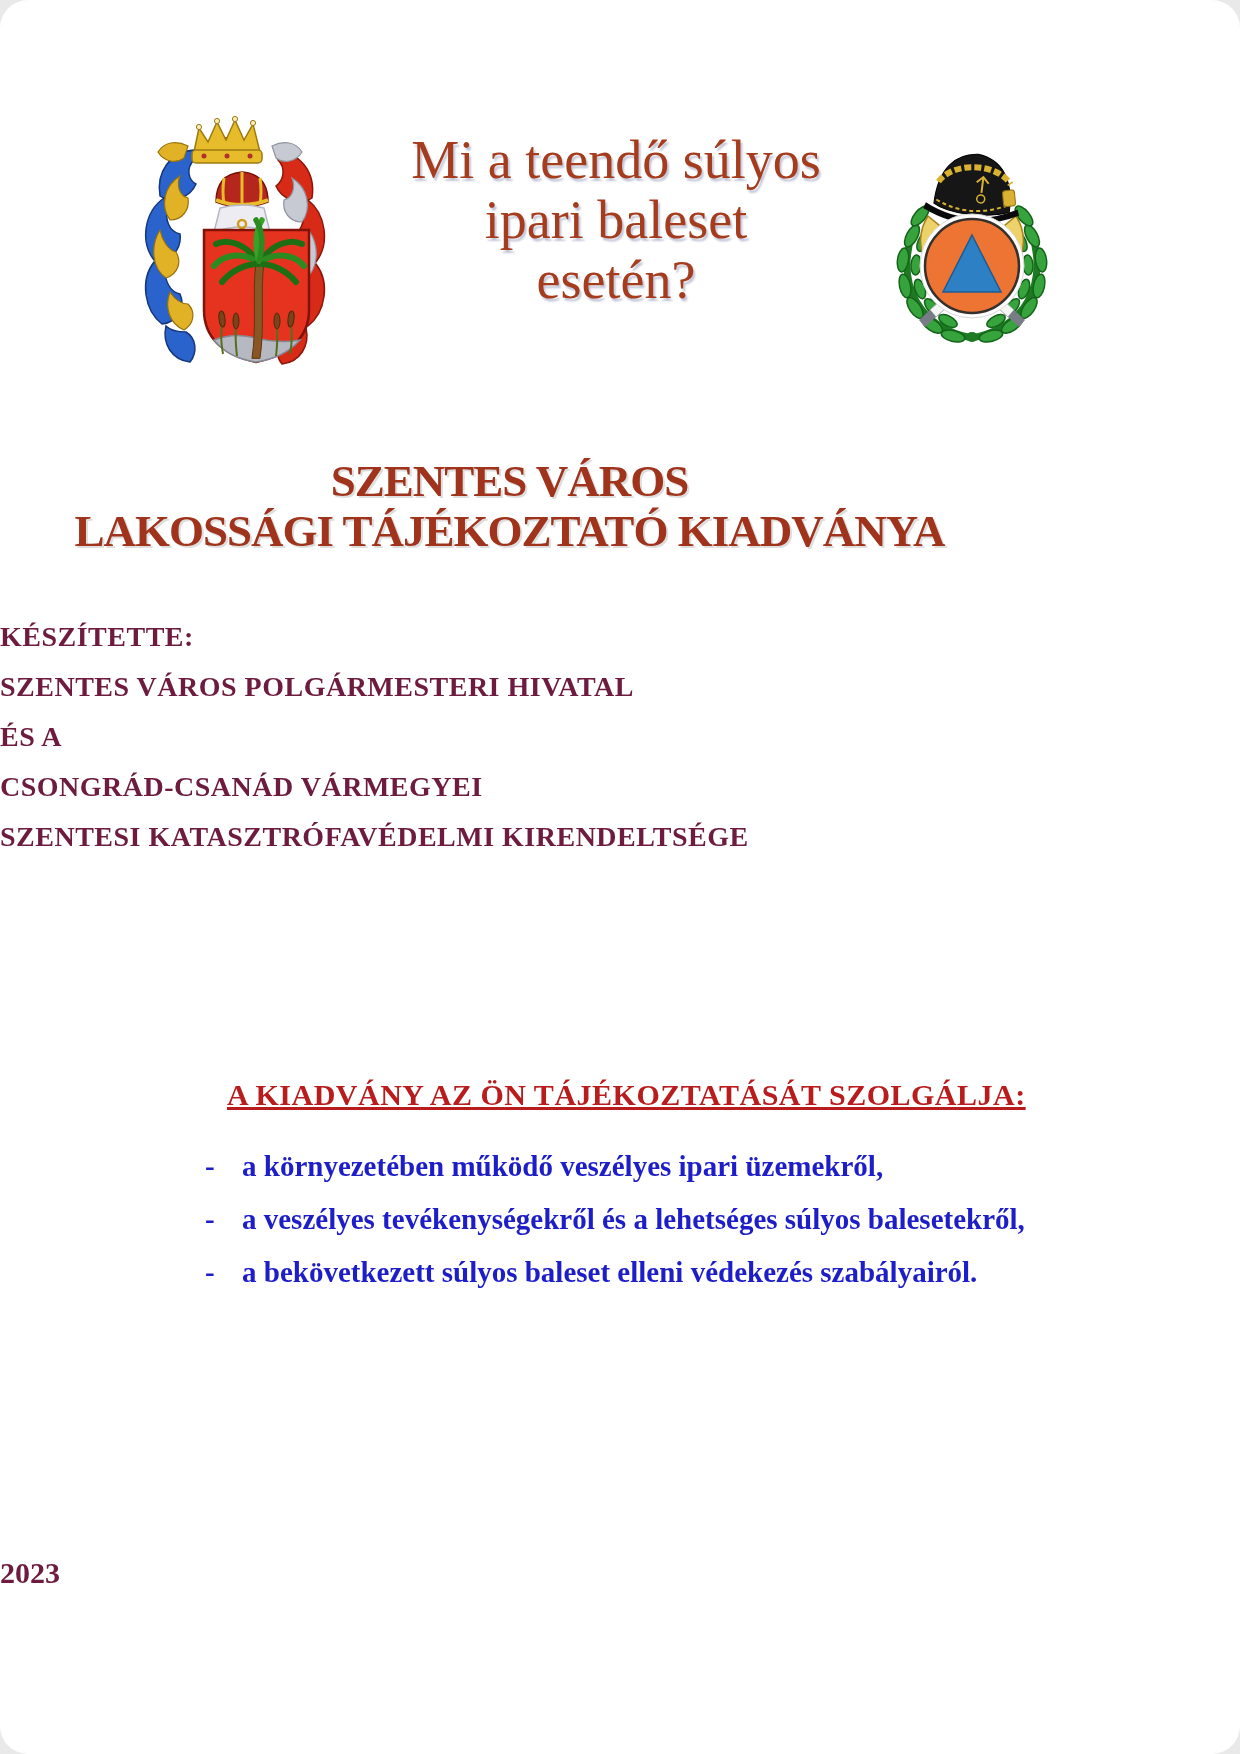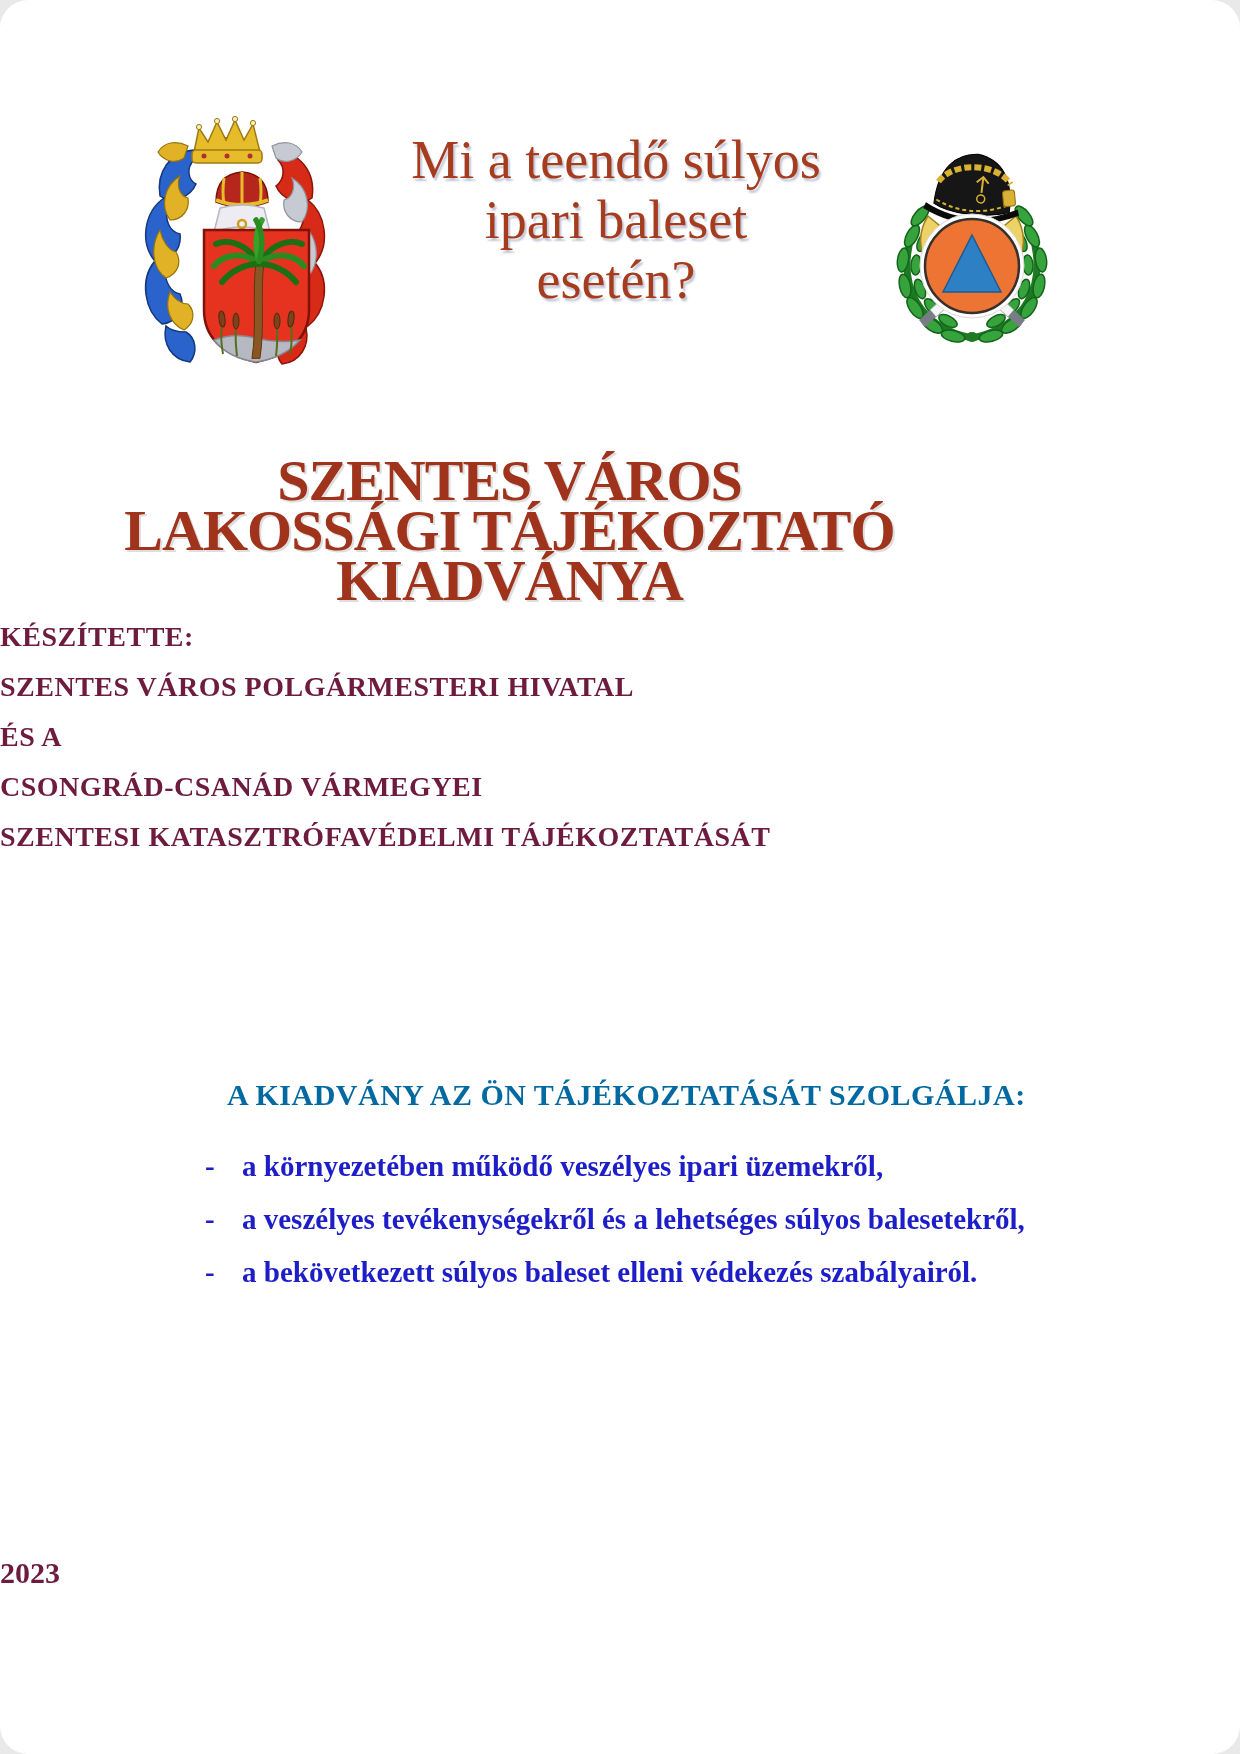--- a/index.html
+++ b/index.html
@@ -19,33 +19,33 @@
     position:absolute;left:336px;top:130px;width:560px;
     text-align:center;
     color:#a63c1e;
     font-size:54px;line-height:60px;font-weight:400;
     text-shadow:2px 3px 2px #c4c7d8;
   }
   
   .pub-heading{
     position:absolute;left:0;top:456px;width:1019px;
     text-align:center;color:#a0331c;font-weight:700;
-    font-size:58px;line-height:50px;letter-spacing:-1px;
+    font-size:45px;line-height:50px;letter-spacing:-1px;
     text-shadow:2px 2px 0 #dedede;
   }
   
   .credits{
     position:absolute;left:0;top:612px;width:1240px;
     text-align:left;color:#6d1b3e;font-weight:700;
     font-size:28px;line-height:50px;letter-spacing:0.5px;
   }
   
   .info-heading{
     position:absolute;left:227px;top:1078px;
-    color:#0369a1;font-weight:700;font-size:30px;letter-spacing:0.5px;
+    color:#b91c1c;font-weight:700;font-size:30px;letter-spacing:0.5px;text-decoration:underline;
   }
   .bullets{
     position:absolute;left:205px;top:1150px;width:960px;
     color:#1e1ec8;font-weight:700;font-size:29px;
     list-style:none;margin:0;padding:0;
   }
   .bullet-row{display:flex;align-items:flex-start;margin-bottom:20px;line-height:33px;}
   .bullet-marker{width:37px;flex:0 0 37px;}
   
   .year{
@@ -205,21 +205,21 @@
   <div class="pub-heading">
     <div>SZENTES VÁROS</div>
     <div>LAKOSSÁGI TÁJÉKOZTATÓ KIADVÁNYA</div>
   </div>
 
   <div class="credits">
     <div>KÉSZÍTETTE:</div>
     <div>SZENTES VÁROS POLGÁRMESTERI HIVATAL</div>
     <div>ÉS A</div>
     <div>CSONGRÁD-CSANÁD VÁRMEGYEI</div>
-    <div>SZENTESI KATASZTRÓFAVÉDELMI TÁJÉKOZTATÁSÁT</div>
+    <div>SZENTESI KATASZTRÓFAVÉDELMI KIRENDELTSÉGE</div>
   </div>
 
   <div class="info-heading">A KIADVÁNY AZ ÖN TÁJÉKOZTATÁSÁT SZOLGÁLJA:</div>
 
   <ul class="bullets">
     <li class="bullet-row">
       <span class="bullet-marker">-</span>
       <span>a környezetében működő veszélyes ipari üzemekről,</span>
     </li>
     <li class="bullet-row">

